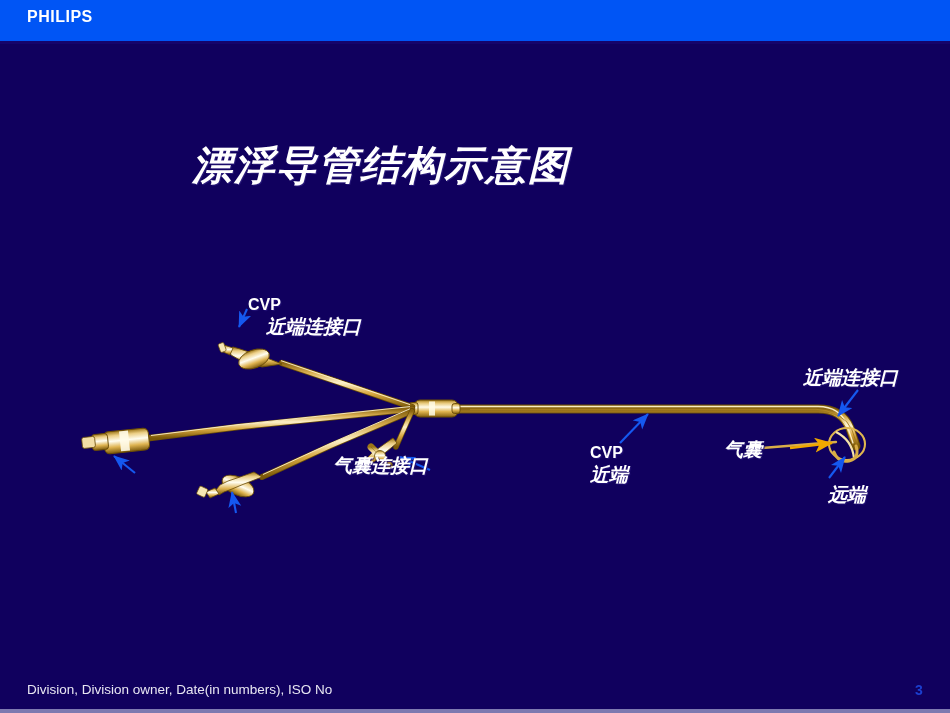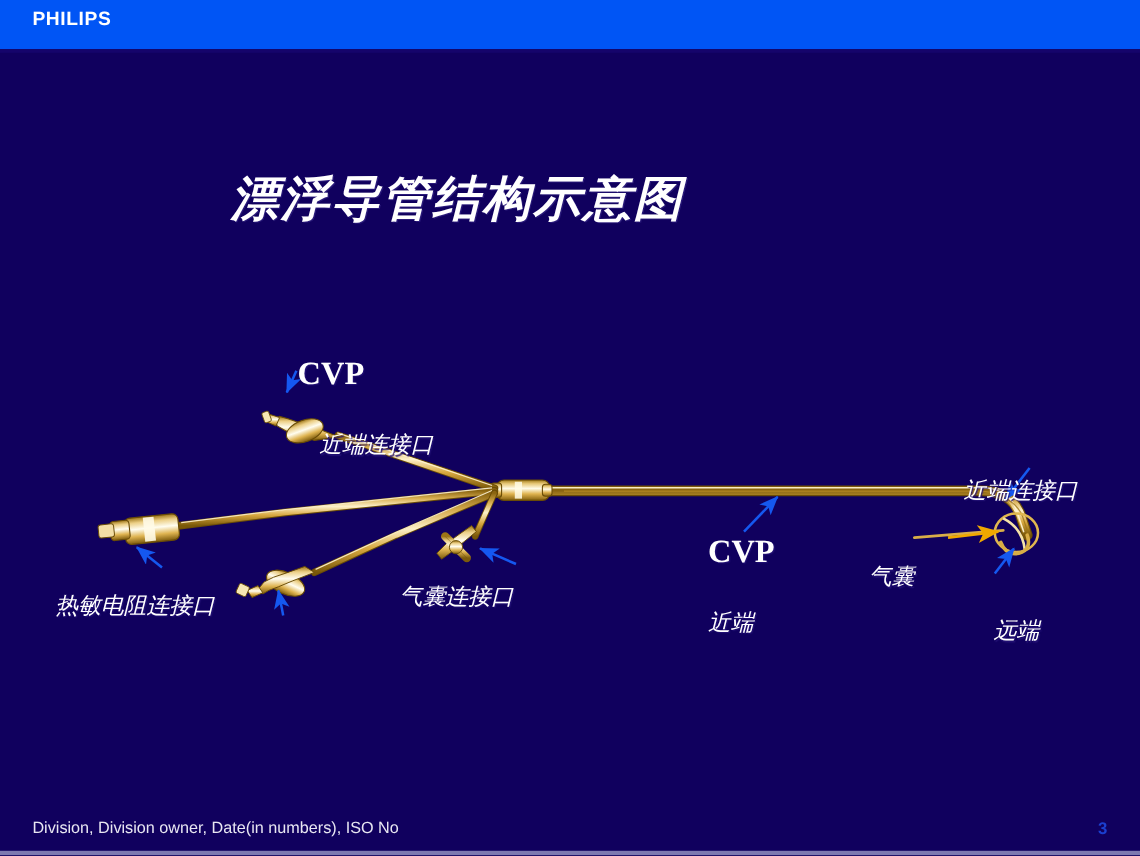--- a/index.html
+++ b/index.html
@@ -73,32 +73,31 @@
   #diagram svg { display: block; }
   
   .label {
     position: absolute;
     color: #ffffff;
     white-space: nowrap;
     line-height: 1.18;
     text-shadow: 1px 1px 1px #241277;
   }
   .label .latin {
-    font-family: Liberation Serif, serif;
-    font-size: 27px;
+    font-family: Liberation Sans, sans-serif;
+    font-size: 16px;
     font-weight: bold;
     display: block;
   }
   .label .cjk {
     font-family: "DejaVu Sans", sans-serif;
     font-size: 19px;
-    font-weight: normal;
+    font-weight: bold;
     font-style: italic;
     display: block;
-    margin-top: 32px;
   }
   .label.center { text-align: center; }
   
   #footer-text {
     position: absolute;
     left: 27px;
     top: 682px;
     color: #e8e6f2;
     font-size: 13.5px;
     font-family: "Liberation Sans", sans-serif;
@@ -255,23 +254,20 @@
 
       <line x1="790" y1="448" x2="832" y2="443" stroke="#f0a800" stroke-width="2.4" marker-end="url(#arrowOrange)"></line>
     </svg>
   </div>
 
   <div class="label" style="left:248px; top:296px;">
     <span class="latin">CVP</span>
     <span class="cjk" style="margin-left:18px;">近端连接口</span>
   </div>
 
-  <div class="label" style="left:46px; top:462px;">
-    <span class="cjk">热敏电阻连接口</span>
-  </div>
 
 
   <div class="label" style="left:333px; top:454px;">
     <span class="cjk">气囊连接口</span>
   </div>
 
   <div class="label" style="left:590px; top:444px;">
     <span class="latin">CVP</span>
     <span class="cjk">近端</span>
   </div>

